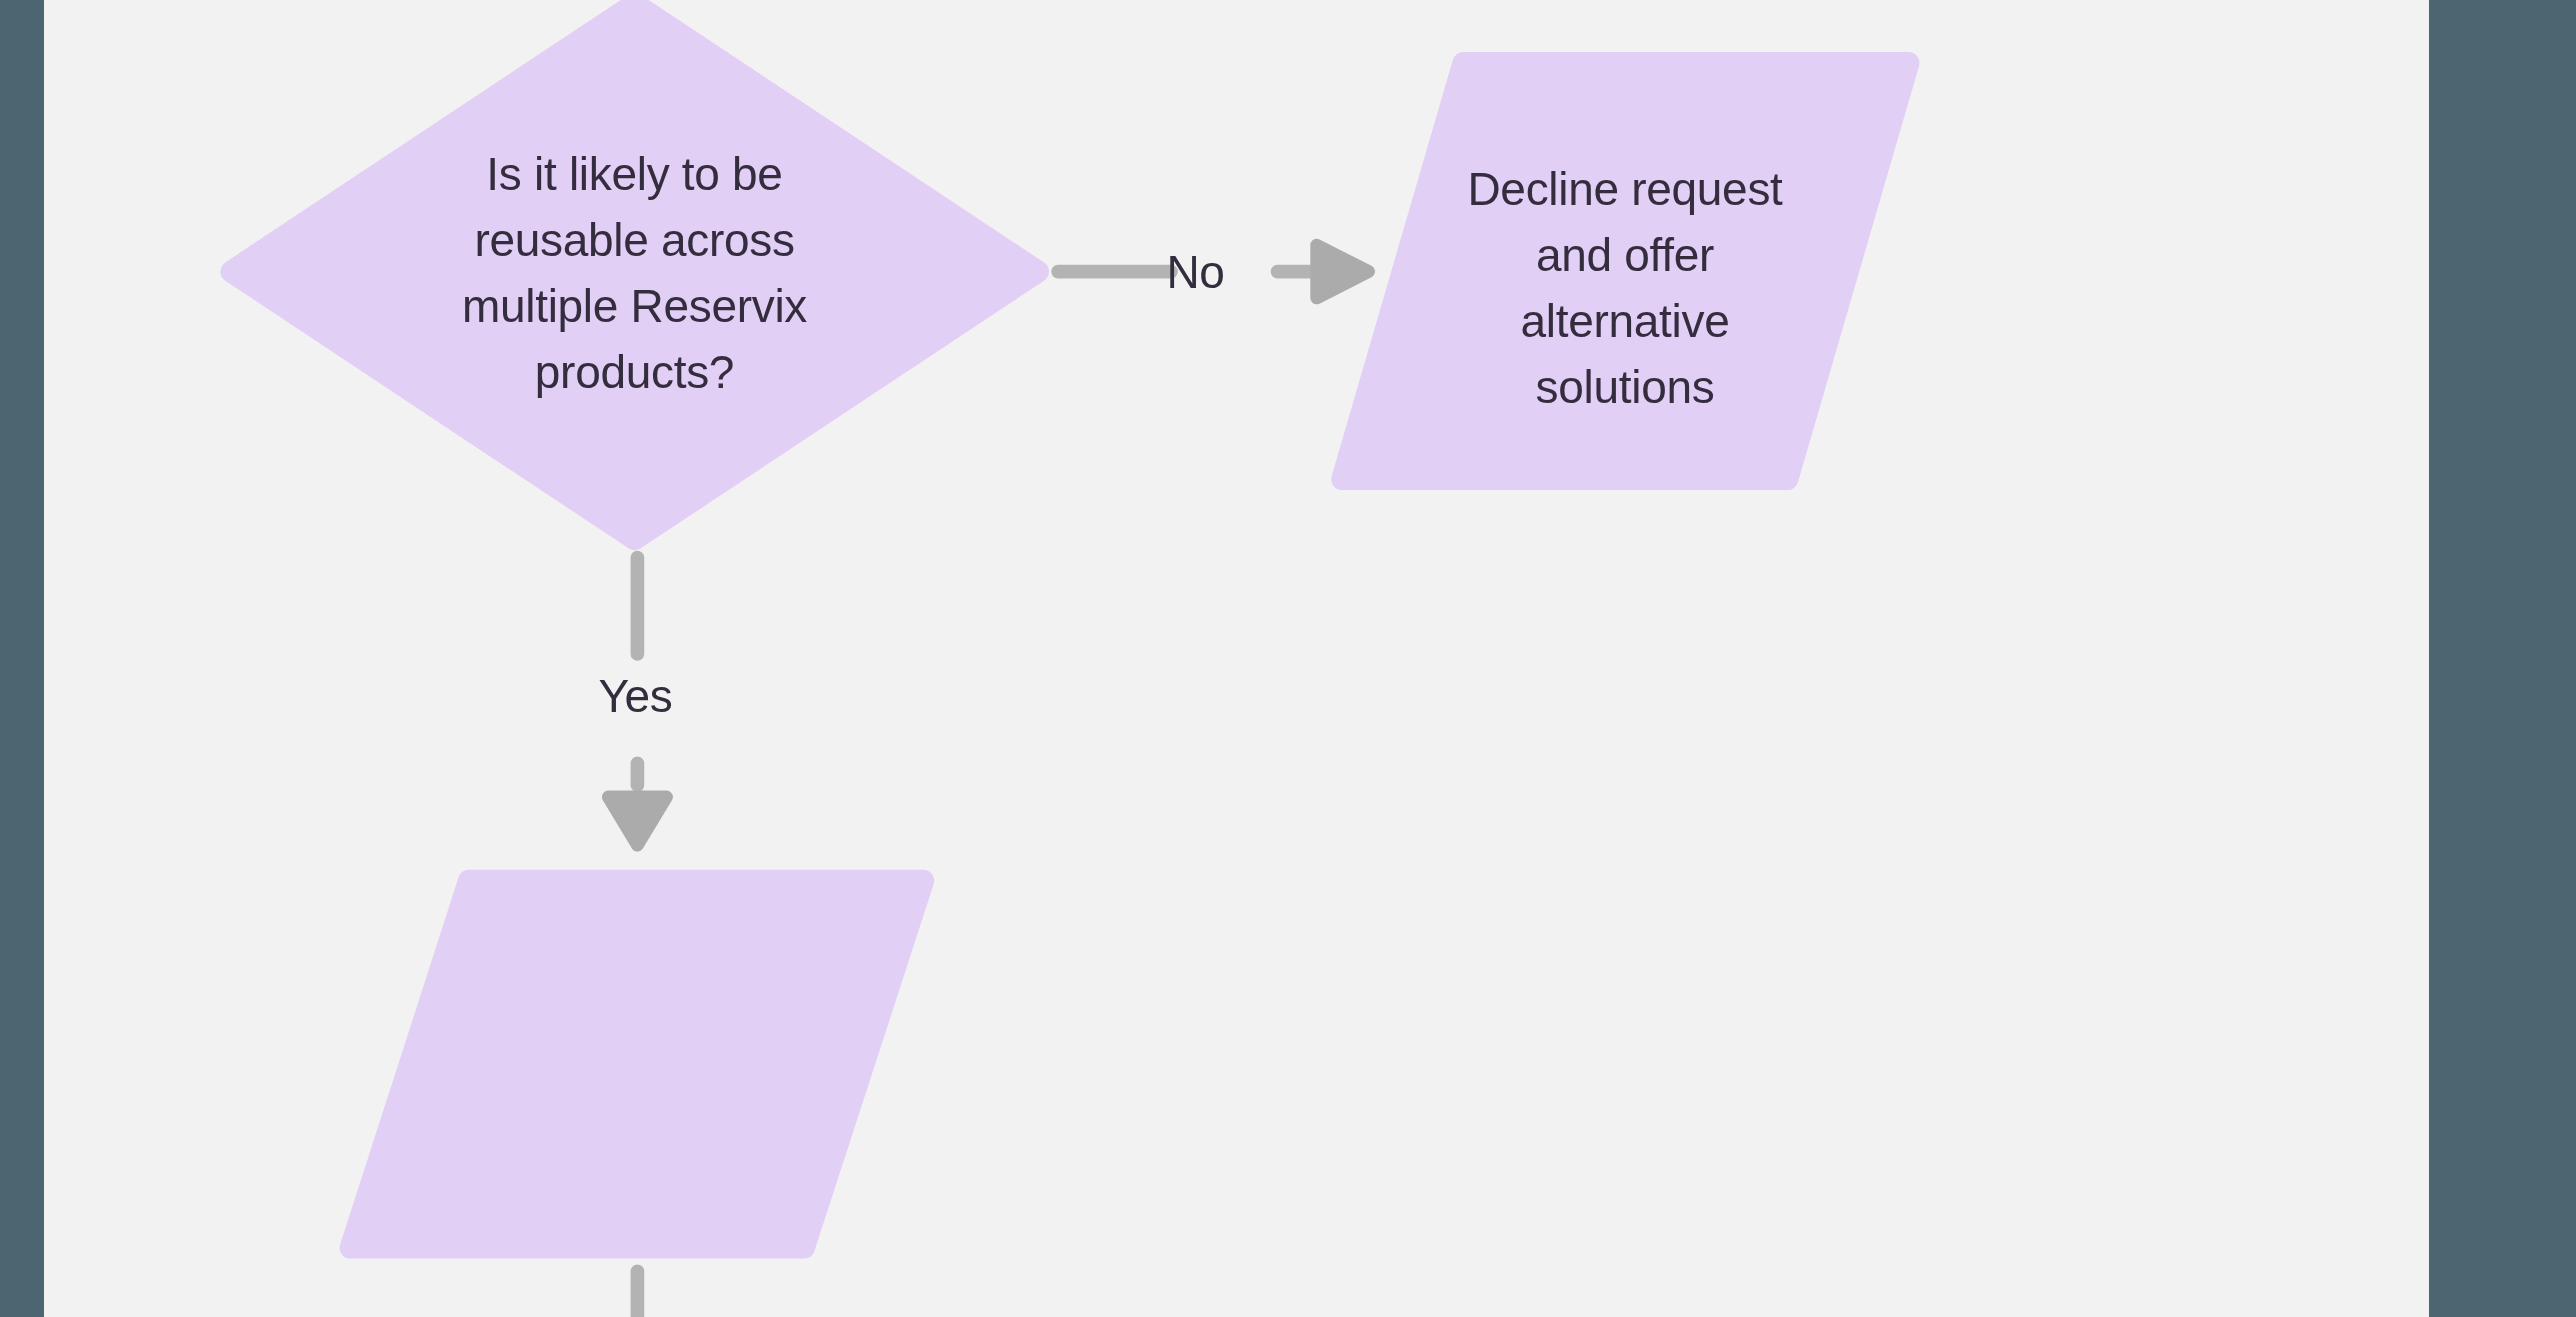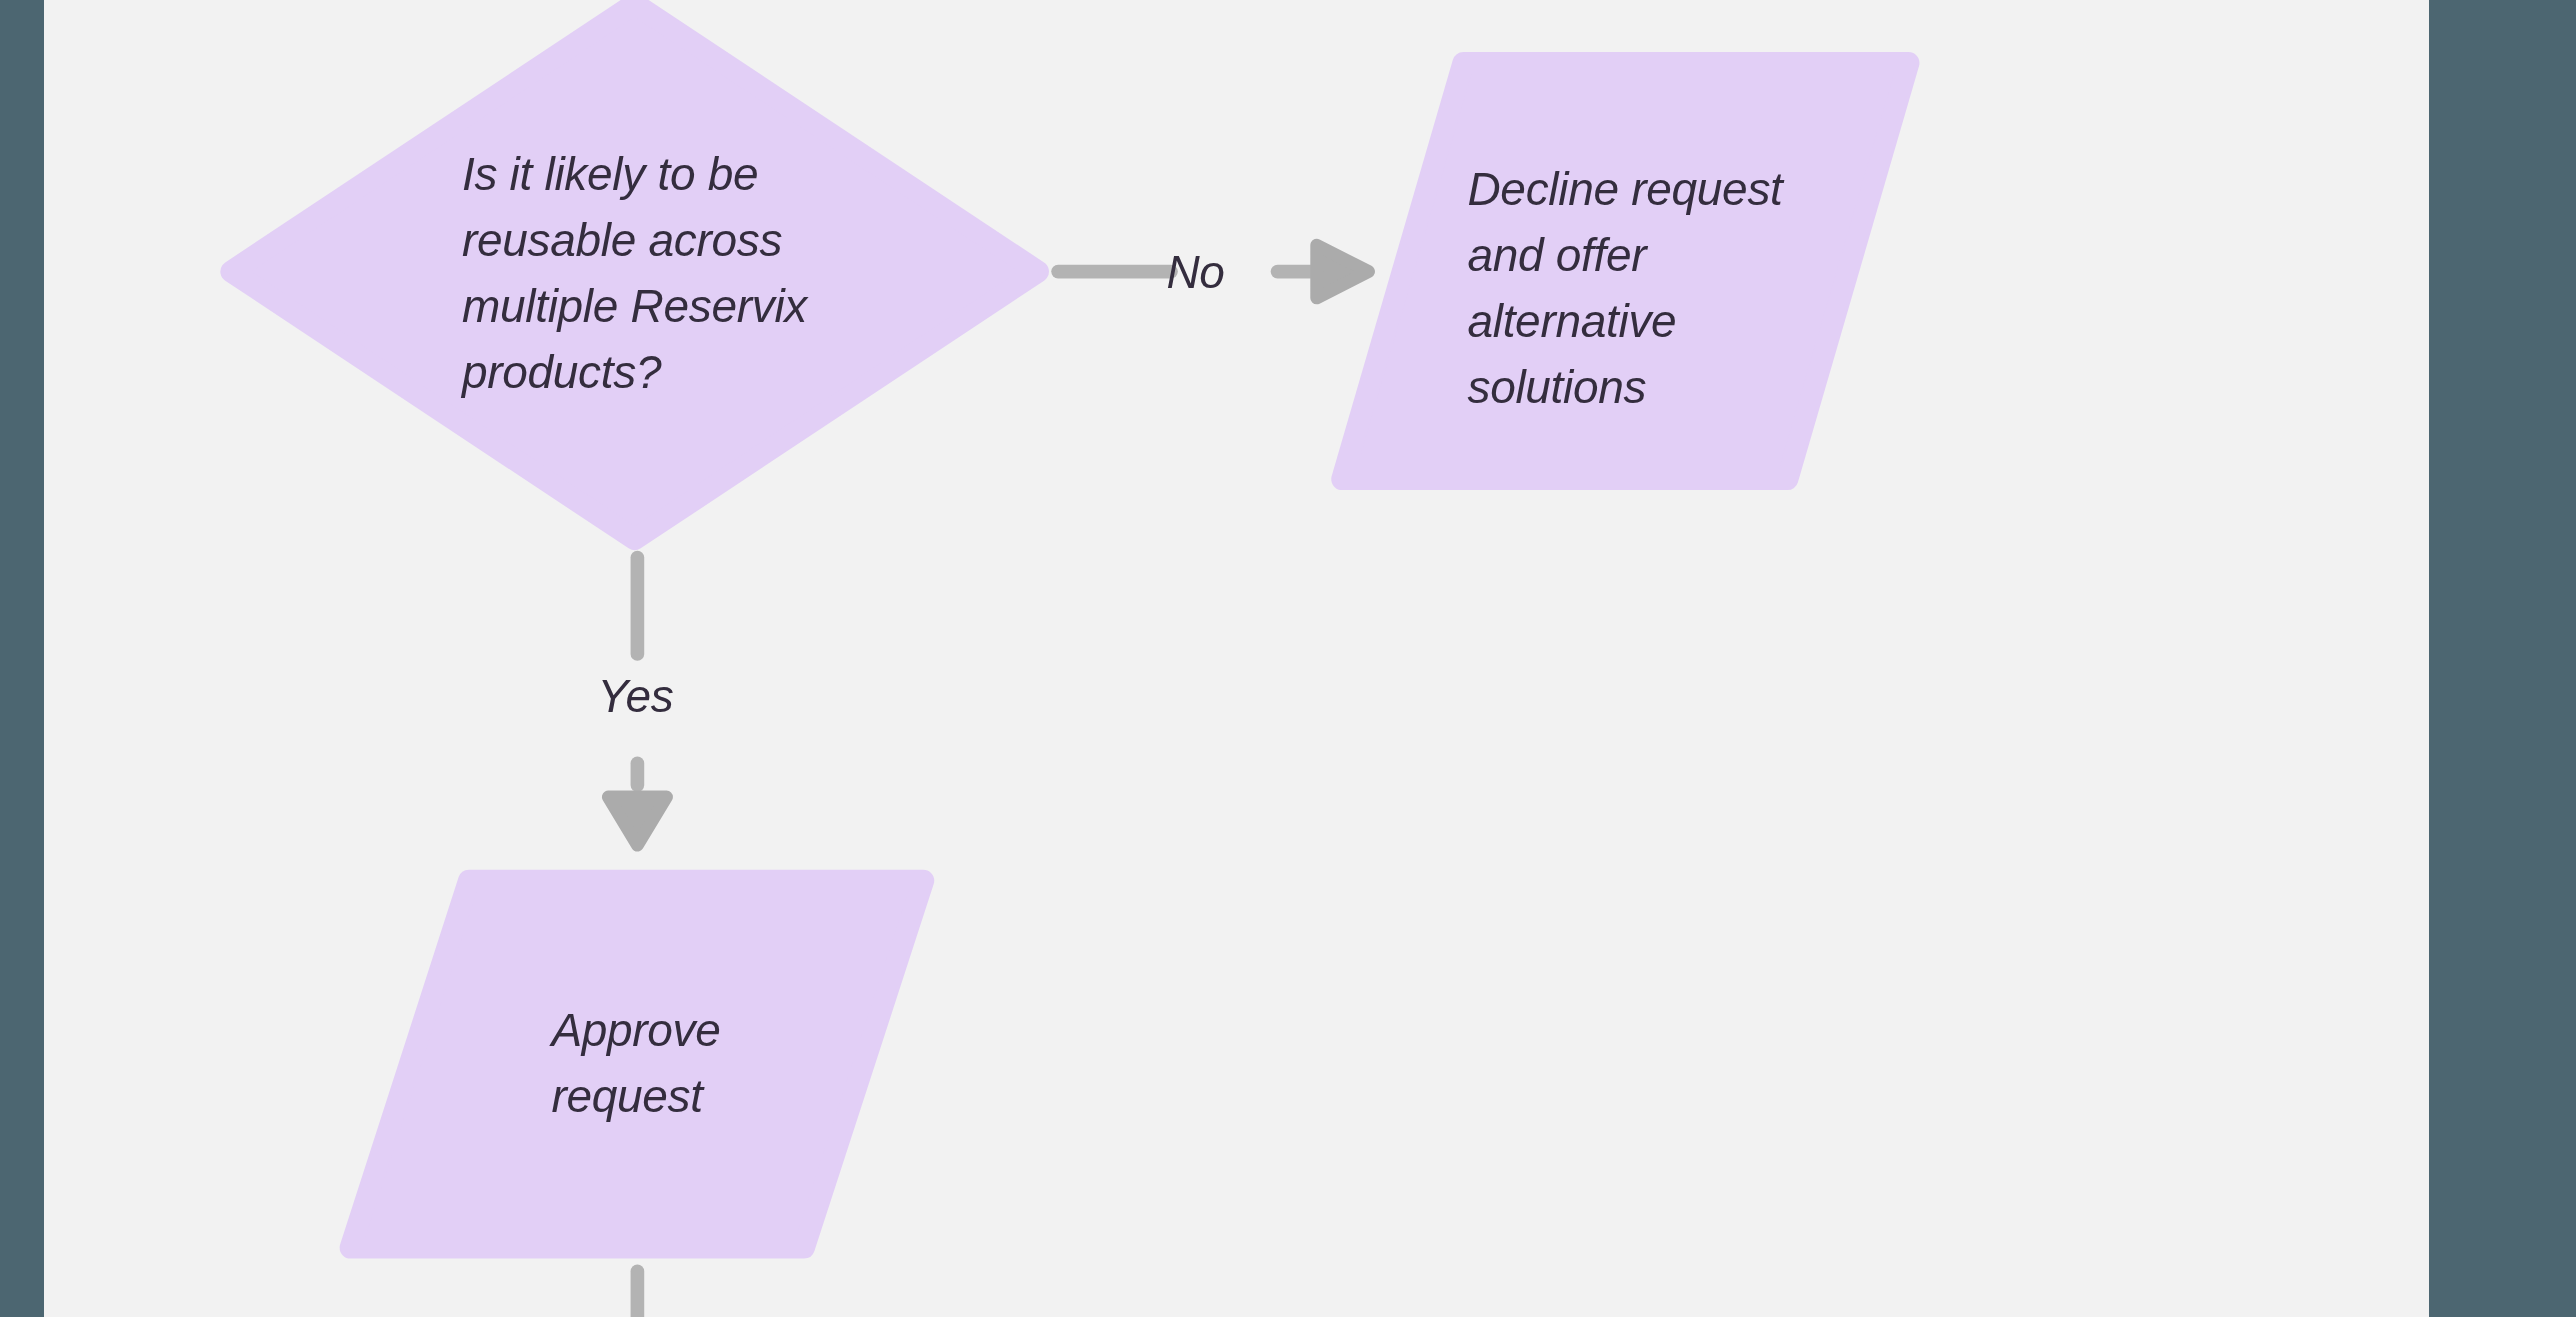--- a/index.html
+++ b/index.html
@@ -36,28 +36,27 @@
     fill: var(--arrowhead, #ababab);
     stroke: var(--arrowhead, #ababab);
     stroke-width: 14px;
     stroke-linejoin: round;
   }
   .node-label, .edge-label {
     position: absolute;
     display: flex;
     align-items: center;
     justify-content: center;
-    text-align: left;
+    text-align: center;
     white-space: pre-line;
     font-size: 46px;
     line-height: 66px;
     letter-spacing: -0.3px;
     color: var(--shape-text, #342d3e);
     cursor: default;
-    font-style: italic;
   }
   .edge-panel {
     position: absolute;
     top: 0;
     bottom: 0;
     background: var(--window-edge, #4c6671);
   }
   .edge-panel.left  { left: 0; width: 44px; }
   .edge-panel.right { left: 2429px; right: 0; }
 
@@ -92,22 +91,20 @@
   <div class="node-label lbl-decision">Is it likely to be
 reusable across
 multiple Reservix
 products?</div>
 
   <div class="node-label lbl-decline">Decline request
 and offer
 alternative
 solutions</div>
 
-  <div class="node-label lbl-approve">Approve
-request</div>
 
   <div class="edge-label lbl-no">No</div>
 
   <div class="edge-label lbl-yes">Yes</div>
 
   <div class="edge-panel left"></div>
   <div class="edge-panel right"></div>
 
 </div>
 

